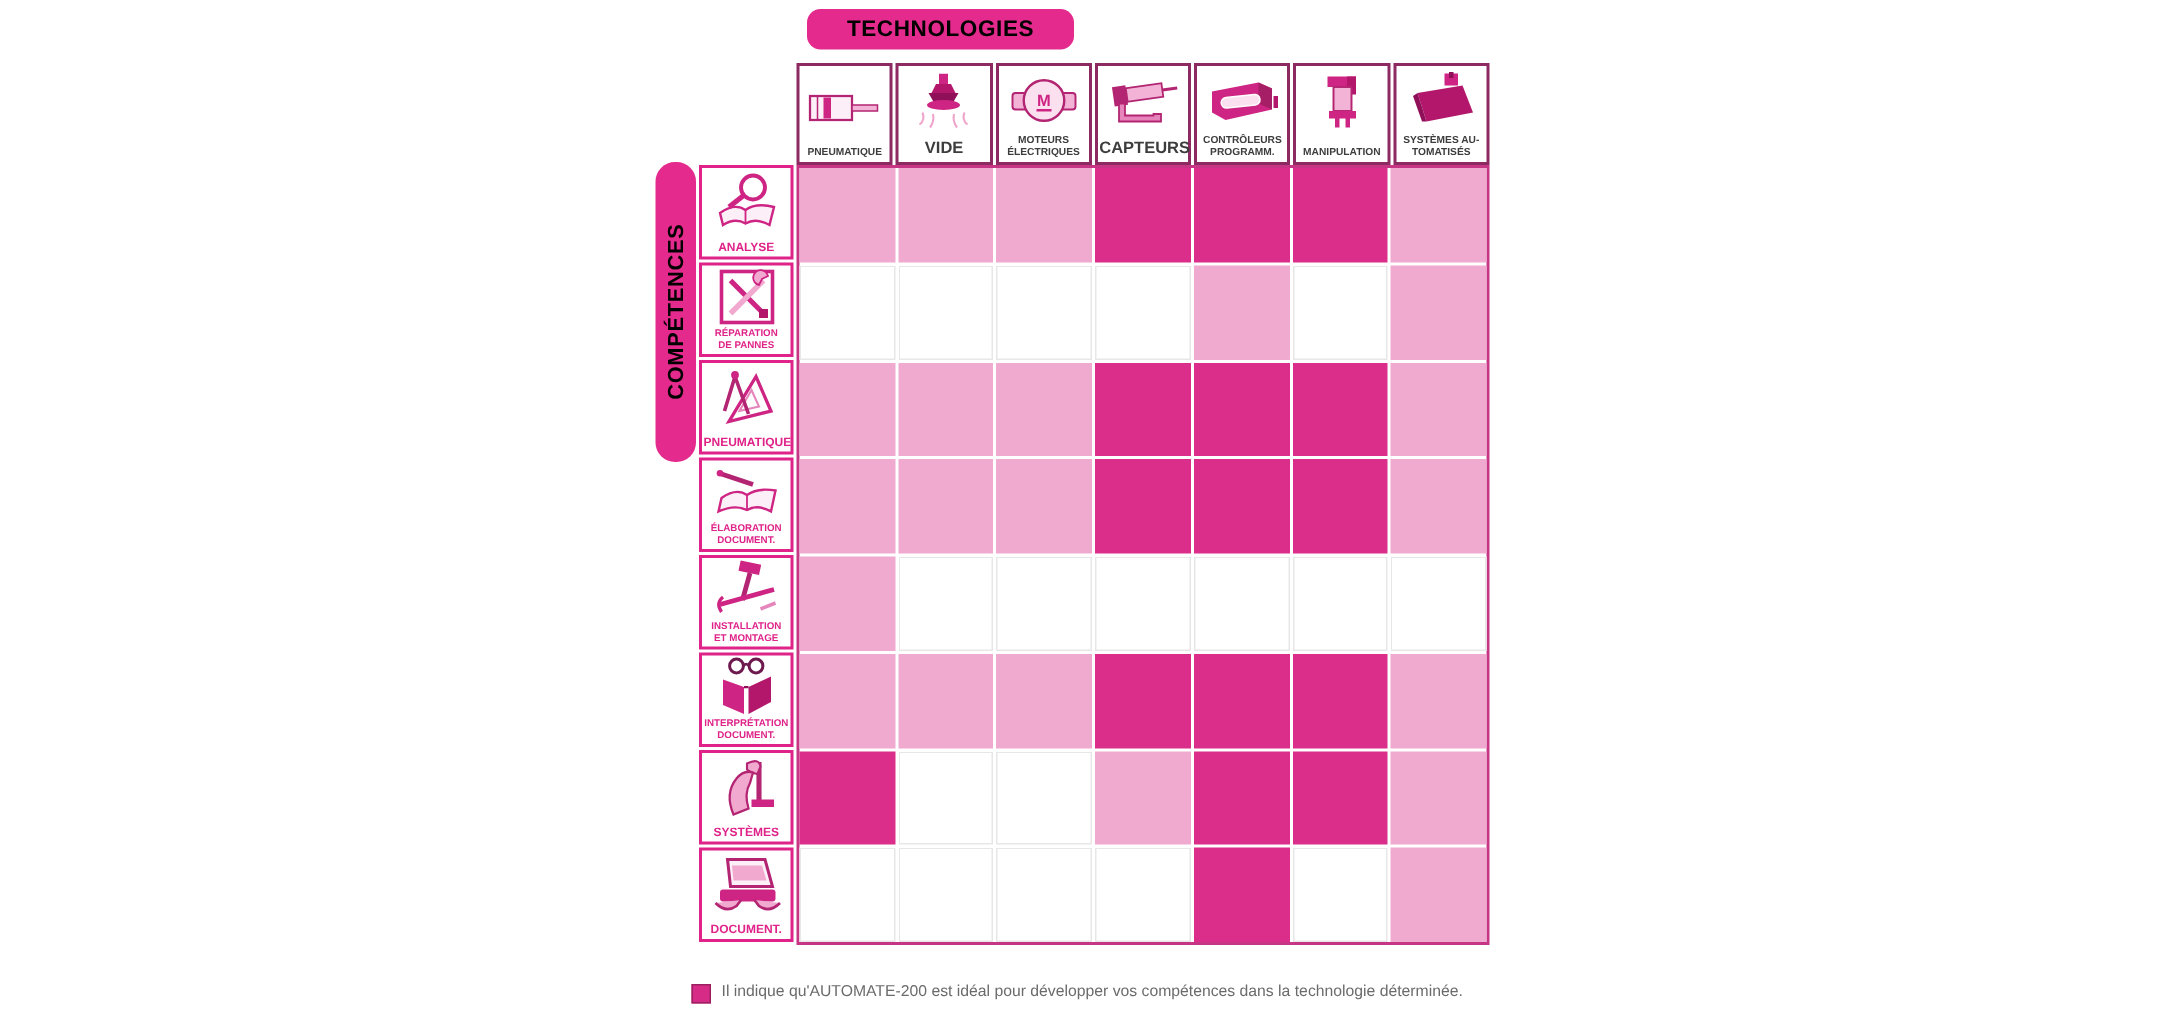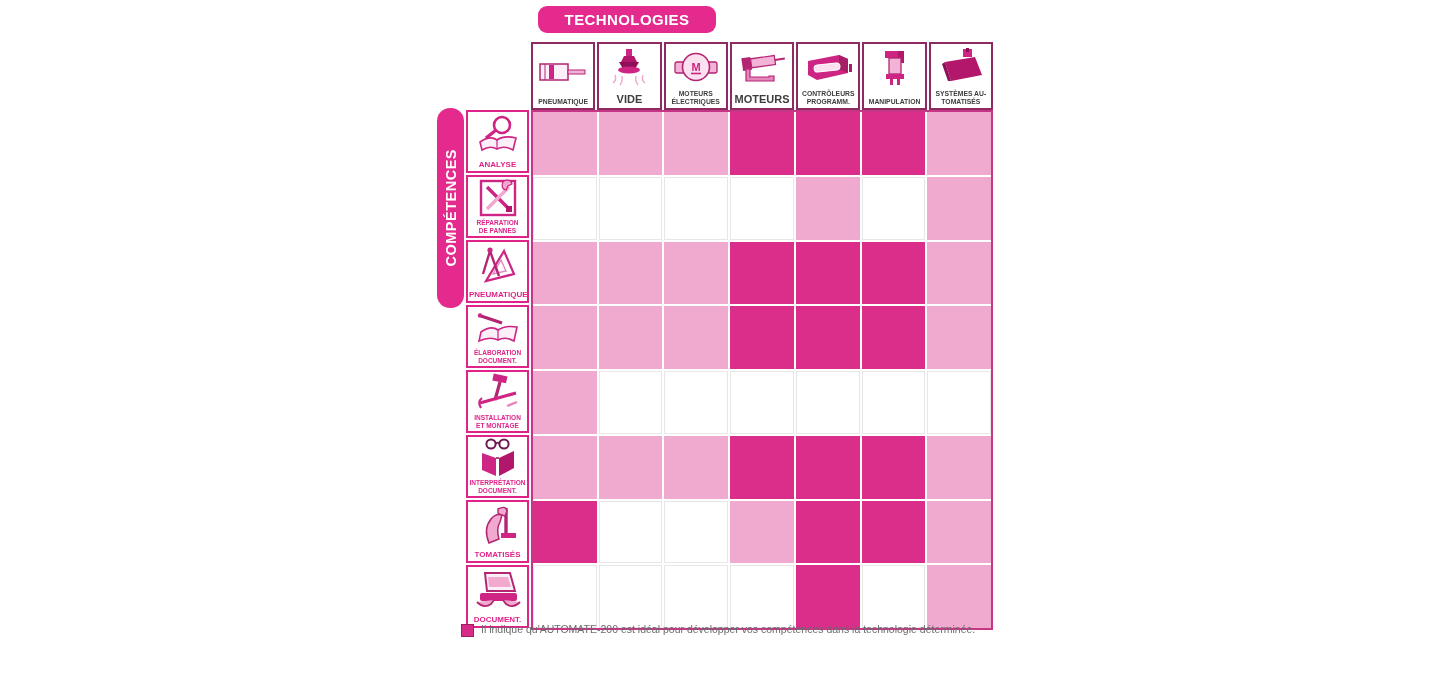--- a/index.html
+++ b/index.html
@@ -1,18 +1,18 @@
 <!DOCTYPE html>
 <html><head>
 <meta charset="utf-8">
 <style>
   html,body{margin:0;padding:0;background:#fff;}
   .stage{position:relative;width:1440px;height:686px;background:#fff;overflow:hidden;
          font-family:"Liberation Sans",sans-serif;}
-  .pill{position:absolute;background:#E42A8D;color:#ffffff;font-weight:bold;
+  .pill{position:absolute;background:#E42A8D;color:#000000;font-weight:bold;
         display:flex;align-items:center;justify-content:center;}
   #tech-pill{left:538px;top:6px;width:178px;height:27px;border-radius:9px;
              font-size:15px;letter-spacing:.4px;}
   #comp-pill{left:437px;top:108px;width:27px;height:200px;border-radius:13px;
              font-size:14.5px;letter-spacing:.5px;}
   #comp-pill span{writing-mode:vertical-rl;transform:rotate(180deg);white-space:nowrap;}
   #tech-row{position:absolute;left:531px;top:42px;width:462px;height:68px;
             display:flex;gap:2px;}
   .tbox{flex:1 1 0;box-sizing:border-box;background:#fff;border:2.5px solid #8E2A62;
         display:flex;flex-direction:column;min-width:0;}
@@ -28,21 +28,21 @@
   .cbox .lbl{font-weight:bold;color:#DF2389;font-size:6.5px;line-height:1.15;
              text-align:center;white-space:pre-line;padding:0 1px 2px;}
   .cbox .lbl.big{font-size:8px;}
   #matrix{position:absolute;left:531px;top:110px;width:462px;height:520px;
           box-sizing:border-box;border:2px solid #C73585;background:#fff;
           display:grid;grid-template-columns:repeat(7,1fr);grid-template-rows:repeat(8,1fr);gap:2px;}
   .cell{width:100%;height:100%;}
   .c0{background:#ffffff;box-shadow:inset 0 0 0 1px #E7E7E7;}
   .c1{background:#F0A9CF;}
   .c2{background:#DB2E8A;}
-  #legend{position:absolute;left:461px;top:622px;display:flex;flex-direction:column;gap:2px;align-items:center;}
+  #legend{position:absolute;left:461px;top:654px;display:flex;flex-direction:column;gap:2px;align-items:center;}
   .litem{display:flex;gap:7px;align-items:flex-start;color:#6B6B6B;font-size:10.5px;line-height:1.45;}
   .sw{width:11px;height:11px;flex:none;margin-top:2px;}
   .sw.ideal{background:#D62B87;border:1px solid #9C2060;}
   .sw.partial{background:#F2A9CF;border:1px solid #DD6FAE;}
   .litem .txt{max-width:547px;}
 </style>
 </head>
 <body>
 
 <div class="stage">
@@ -92,21 +92,21 @@
         <div class="icn">
           <svg width="50" height="38" viewBox="0 0 50 38">
             <g transform="rotate(-8 20 12)">
               <rect x="5" y="6" width="9" height="13" fill="#B32572"></rect>
               <rect x="14" y="8" width="24" height="9" fill="#F2B3D6" stroke="#B32572" stroke-width="1.2"></rect>
               <line x1="38" y1="12.5" x2="48" y2="12.5" stroke="#B32572" stroke-width="2"></line>
             </g>
             <path d="M9 19 v12 h28 v-5 h-5 v1 h-19 v-8 z" fill="#E585BC" stroke="#B32572" stroke-width="1.2"></path>
           </svg>
         </div>
-        <div class="lbl big">MOTEURS</div>
+        <div class="lbl big">CAPTEURS</div>
       </div>
       <div class="tbox">
         <div class="icn">
           <svg width="54" height="36" viewBox="0 0 54 36">
             <path d="M7 11 L38 5 L47 9 L47 23 L16 30 L7 25 Z" fill="#CE2483"></path>
             <path d="M38 5 L47 9 L47 23 L38 19 Z" fill="#A61E66"></path>
             <rect x="13" y="14" width="26" height="7" rx="3.5" fill="#FBE0EF" stroke="#fff" stroke-width="1" transform="rotate(-6 26 17)"></rect>
             <rect x="48" y="14" width="3" height="8" fill="#B3176B"></rect>
           </svg>
         </div>
@@ -214,21 +214,21 @@
       </div>
       <div class="cbox">
         <div class="icn">
           <svg width="44" height="46" viewBox="0 0 44 46">
             <line x1="30" y1="5" x2="30" y2="34" stroke="#B32572" stroke-width="3.4"></line>
             <rect x="25" y="30" width="15" height="5" fill="#CE2483"></rect>
             <path d="M22 6 Q30 2 31 8 L29 13 Q24 12 22 10 Z" fill="#F2A9CF" stroke="#B32572" stroke-width="1.4"></path>
             <path d="M13 40 Q7 26 15 16 Q20 10 26 12 L24 19 Q20 26 23 36 Z" fill="#F2A9CF" stroke="#B32572" stroke-width="1.5"></path>
           </svg>
         </div>
-        <div class="lbl big">TOMATISÉS</div>
+        <div class="lbl big">SYSTÈMES</div>
       </div>
       <div class="cbox">
         <div class="icn">
           <svg width="52" height="44" viewBox="0 0 52 44">
             <path d="M13 4 L38 4 L43 22 L15 22 Z" fill="#FDEFF7" stroke="#B32572" stroke-width="2"></path>
             <path d="M16 8 L36 8 L39 18 L17 18 Z" fill="#F2A9CF"></path>
             <rect x="8" y="24" width="37" height="8" rx="2" fill="#CE2483"></rect>
             <path d="M5 33 q7 7 14 2 l3 -4 M48 33 q-7 7 -14 2 l-3 -4" stroke="#B32572" stroke-width="1.8" fill="#F2A9CF"></path>
           </svg>
         </div>

